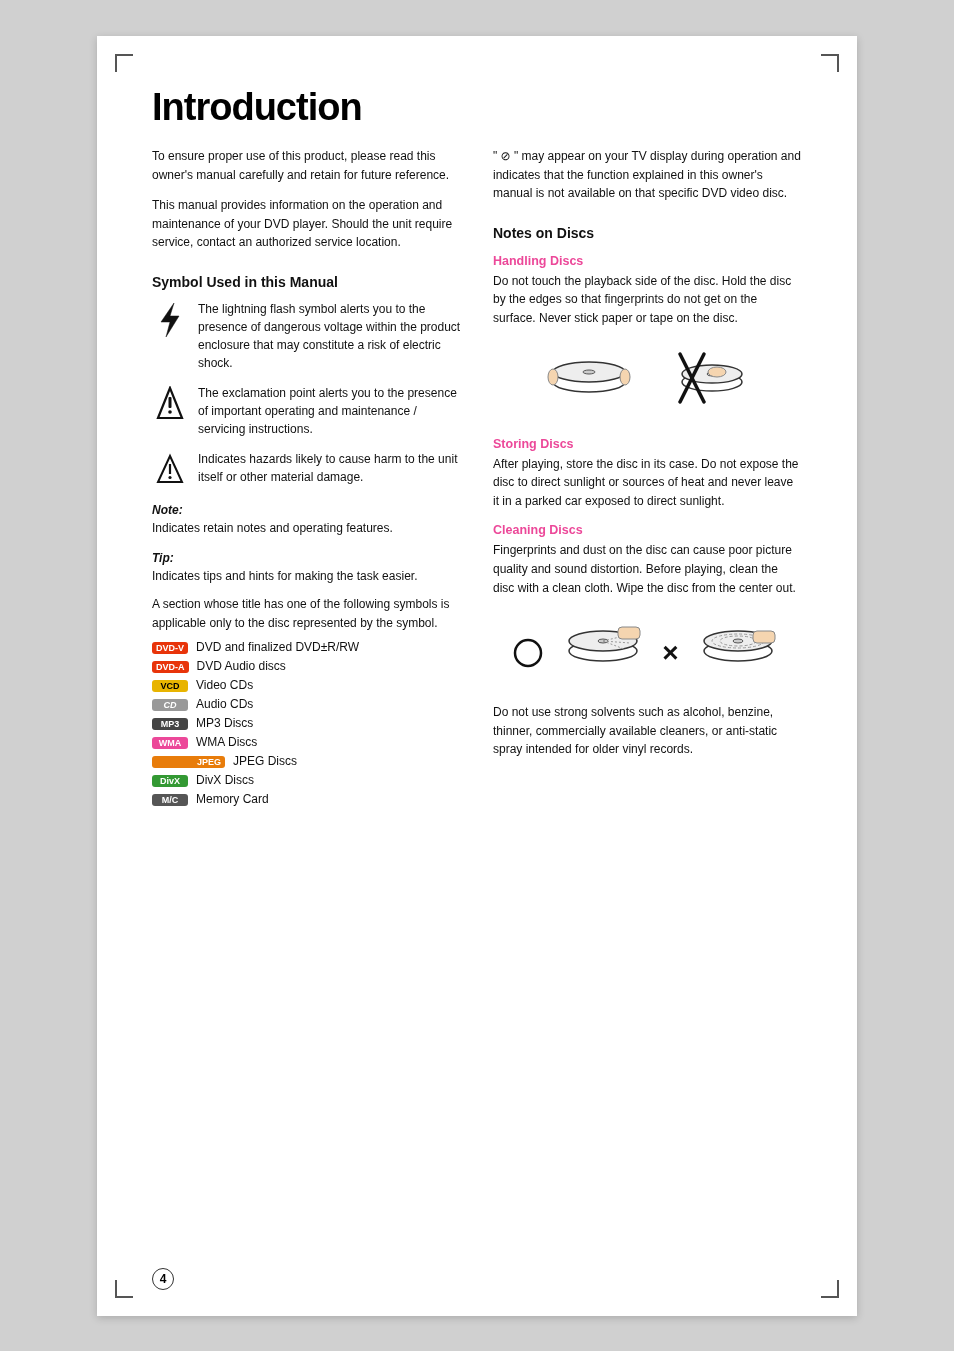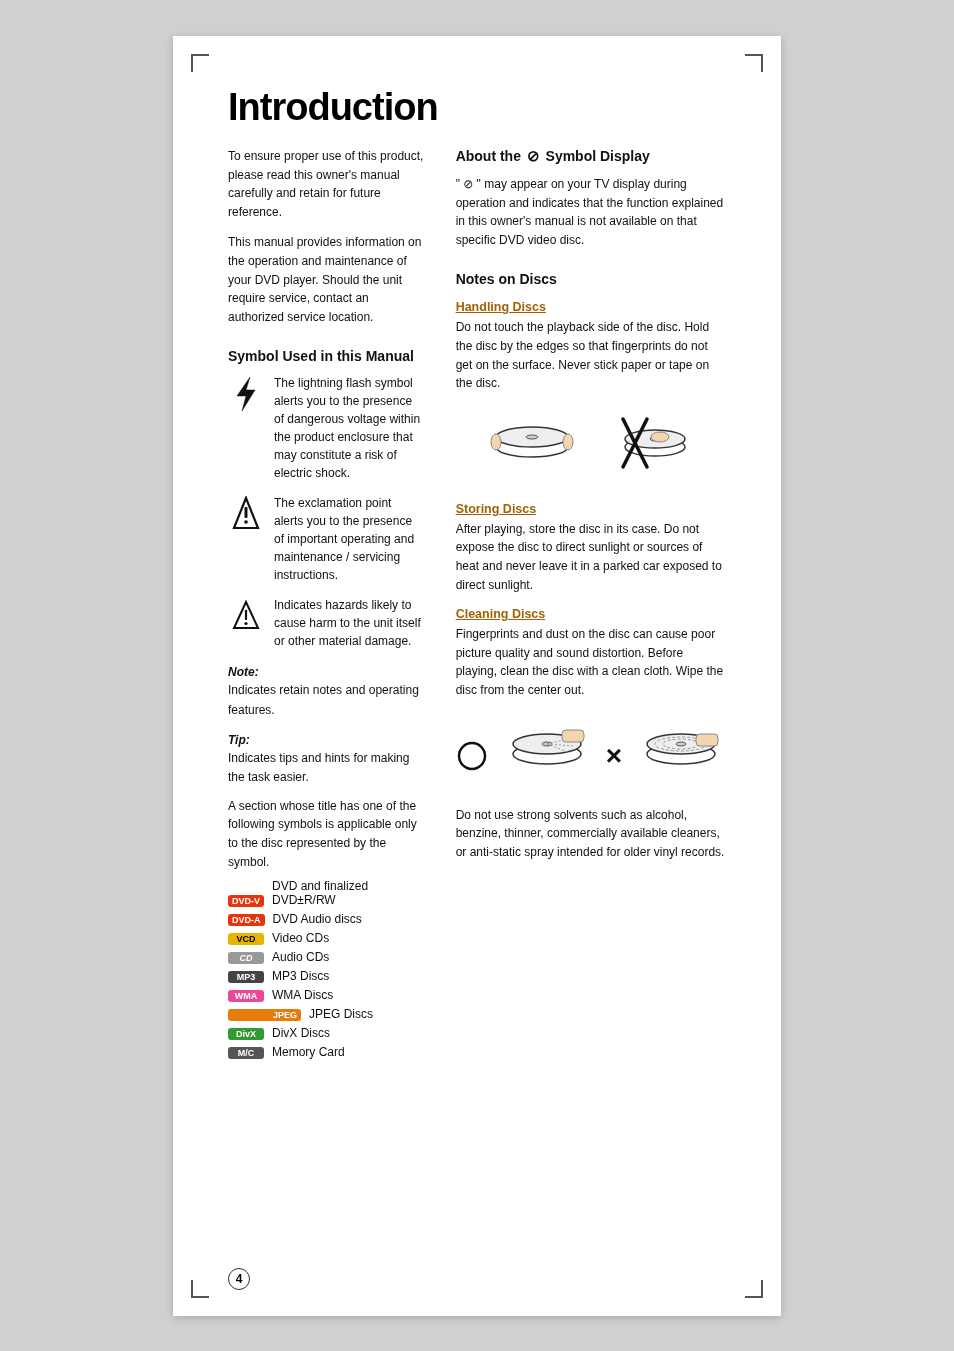--- a/index.html
+++ b/index.html
@@ -5,21 +5,21 @@
     * { margin: 0; padding: 0; box-sizing: border-box; }
     body {
       background: #d0d0d0;
       display: flex;
       justify-content: center;
       align-items: flex-start;
       min-height: 1351px;
       font-family: Arial, Helvetica, sans-serif;
     }
     .page {
-      width: 608px;
+      width: 760px;
       min-height: 1280px;
       background: #ffffff;
       margin: 36px auto;
       padding: 50px 55px 60px 55px;
       position: relative;
       box-shadow: 0 2px 8px rgba(0,0,0,0.18);
     }
     
     .corner-mark {
       position: absolute;
@@ -63,22 +63,21 @@
       margin-top: 22px;
       margin-bottom: 10px;
       color: #111;
     }
 
     .subsection-title {
       font-size: 12.5px;
       font-weight: 700;
       margin-top: 13px;
       margin-bottom: 4px;
-      color: #a16207;
-      text-decoration: underline;
+      color: #ec4899;
     }
 
     .body-text {
       font-size: 12px;
       line-height: 1.55;
       color: #111;
       margin-bottom: 8px;
     }
 
     
@@ -308,25 +307,20 @@
         </li>
         <li class="disc-item">
           <span class="disc-badge badge-mc">M/C</span>
           <span>Memory Card</span>
         </li>
       </ul>
     </div>
 
     <div class="right-col">
 
-      <div class="about-symbol-title">
-        <span>About the</span>
-        <span style="font-size:15px;">⊘</span>
-        <span>Symbol Display</span>
-      </div>
       <p class="body-text">" ⊘ " may appear on your TV display during operation and indicates that the function explained in this owner's manual is not available on that specific DVD video disc.</p>
 
       <div class="section-title">Notes on Discs</div>
 
       <div class="subsection-title">Handling Discs</div>
       <p class="body-text">Do not touch the playback side of the disc. Hold the disc by the edges so that fingerprints do not get on the surface. Never stick paper or tape on the disc.</p>
 
       <div class="disc-images">
 
         <div class="disc-image-block">

